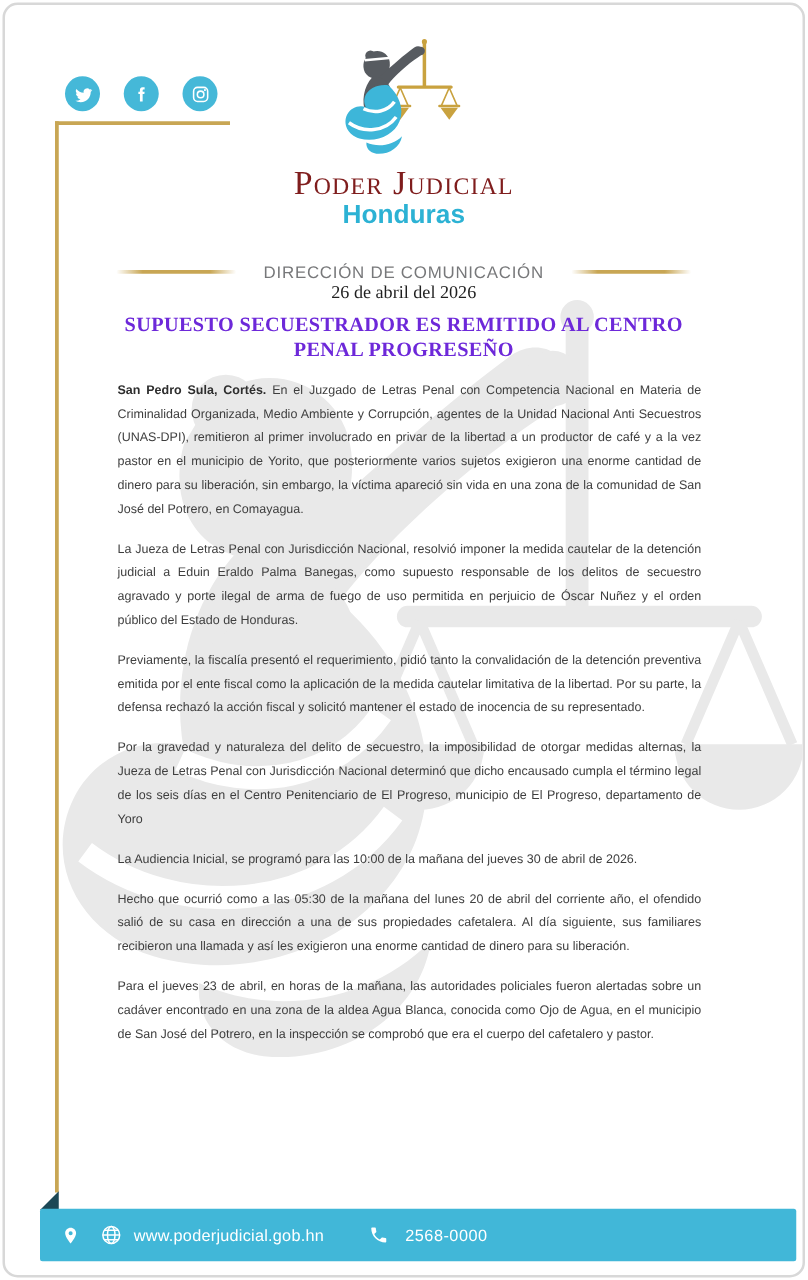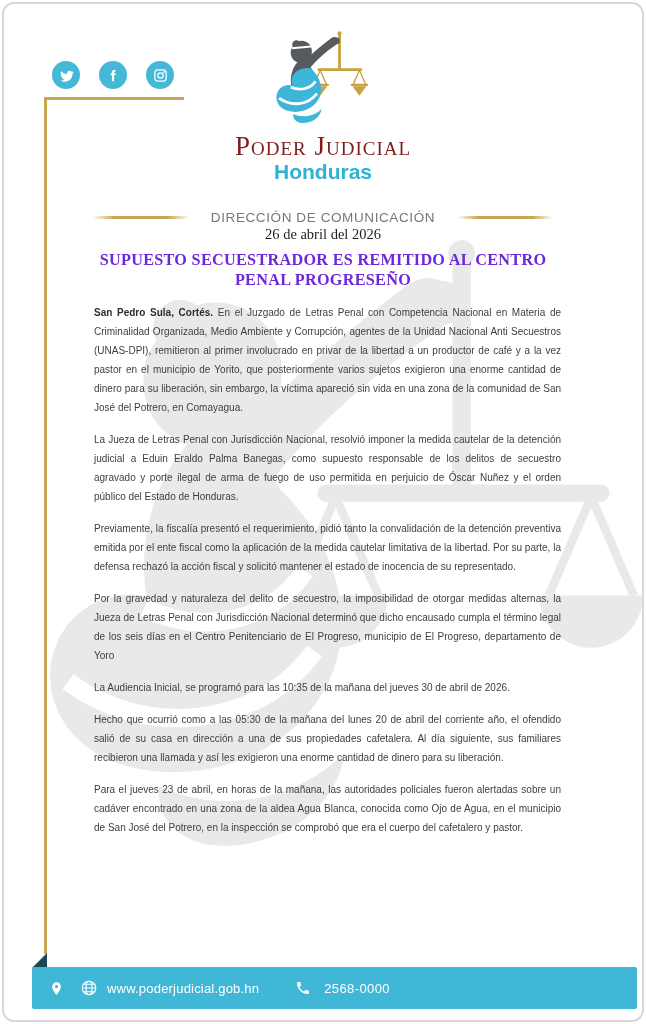--- a/index.html
+++ b/index.html
@@ -144,21 +144,21 @@
   </header>
 
   <div class="date">26 de abril del 2026</div>
   <h1 class="title">SUPUESTO SECUESTRADOR ES REMITIDO AL CENTRO PENAL PROGRESEÑO</h1>
 
   <main class="body">
     <p><strong>San Pedro Sula, Cortés.</strong> <span>En el Juzgado de Letras Penal con Competencia Nacional en Materia de Criminalidad Organizada, Medio Ambiente y Corrupción, agentes de la Unidad Nacional Anti Secuestros (UNAS-DPI), remitieron al primer involucrado en privar de la libertad a un productor de café y a la vez pastor en el municipio de Yorito, que posteriormente varios sujetos exigieron una enorme cantidad de dinero para su liberación, sin embargo, la víctima apareció sin vida en una zona de la comunidad de San José del Potrero, en Comayagua.</span></p>
     <p>La Jueza de Letras Penal con Jurisdicción Nacional, resolvió imponer la medida cautelar de la detención judicial a Eduin Eraldo Palma Banegas, como supuesto responsable de los delitos de secuestro agravado y porte ilegal de arma de fuego de uso permitida en perjuicio de Óscar Nuñez y el orden público del Estado de Honduras.</p>
     <p>Previamente, la fiscalía presentó el requerimiento, pidió tanto la convalidación de la detención preventiva emitida por el ente fiscal como la aplicación de la medida cautelar limitativa de la libertad. Por su parte, la defensa rechazó la acción fiscal y solicitó mantener el estado de inocencia de su representado.</p>
     <p>Por la gravedad y naturaleza del delito de secuestro, la imposibilidad de otorgar medidas alternas, la Jueza de Letras Penal con Jurisdicción Nacional determinó que dicho encausado cumpla el término legal de los seis días en el Centro Penitenciario de El Progreso, municipio de El Progreso, departamento de Yoro</p>
-    <p>La Audiencia Inicial, se programó para las 10:35 de la mañana del jueves 30 de abril de 2026.</p>
+    <p>La Audiencia Inicial, se programó para las 10:00 de la mañana del jueves 30 de abril de 2026.</p>
     <p>Hecho que ocurrió como a las 05:30 de la mañana del lunes 20 de abril del corriente año, el ofendido salió de su casa en dirección a una de sus propiedades cafetalera. Al día siguiente, sus familiares recibieron una llamada y así les exigieron una enorme cantidad de dinero para su liberación.</p>
     <p>Para el jueves 23 de abril, en horas de la mañana, las autoridades policiales fueron alertadas sobre un cadáver encontrado en una zona de la aldea Agua Blanca, conocida como Ojo de Agua, en el municipio de San José del Potrero, en la inspección se comprobó que era el cuerpo del cafetalero y pastor.</p>
   </main>
 
   <footer class="footer-bar">
     <svg class="pin" width="15" height="19" viewBox="0 0 24 24" fill="#ffffff">
       <path d="M12 2C8.1 2 5 5.1 5 9c0 5.2 7 13 7 13s7-7.8 7-13c0-3.9-3.1-7-7-7zm0 9.5A2.6 2.6 0 1 1 12 6.3a2.6 2.6 0 0 1 0 5.2z"></path>
     </svg>
     <svg class="globe" width="18" height="18" viewBox="0 0 24 24" fill="none" stroke="#ffffff" stroke-width="1.6">
       <circle cx="12" cy="12" r="9"></circle>

